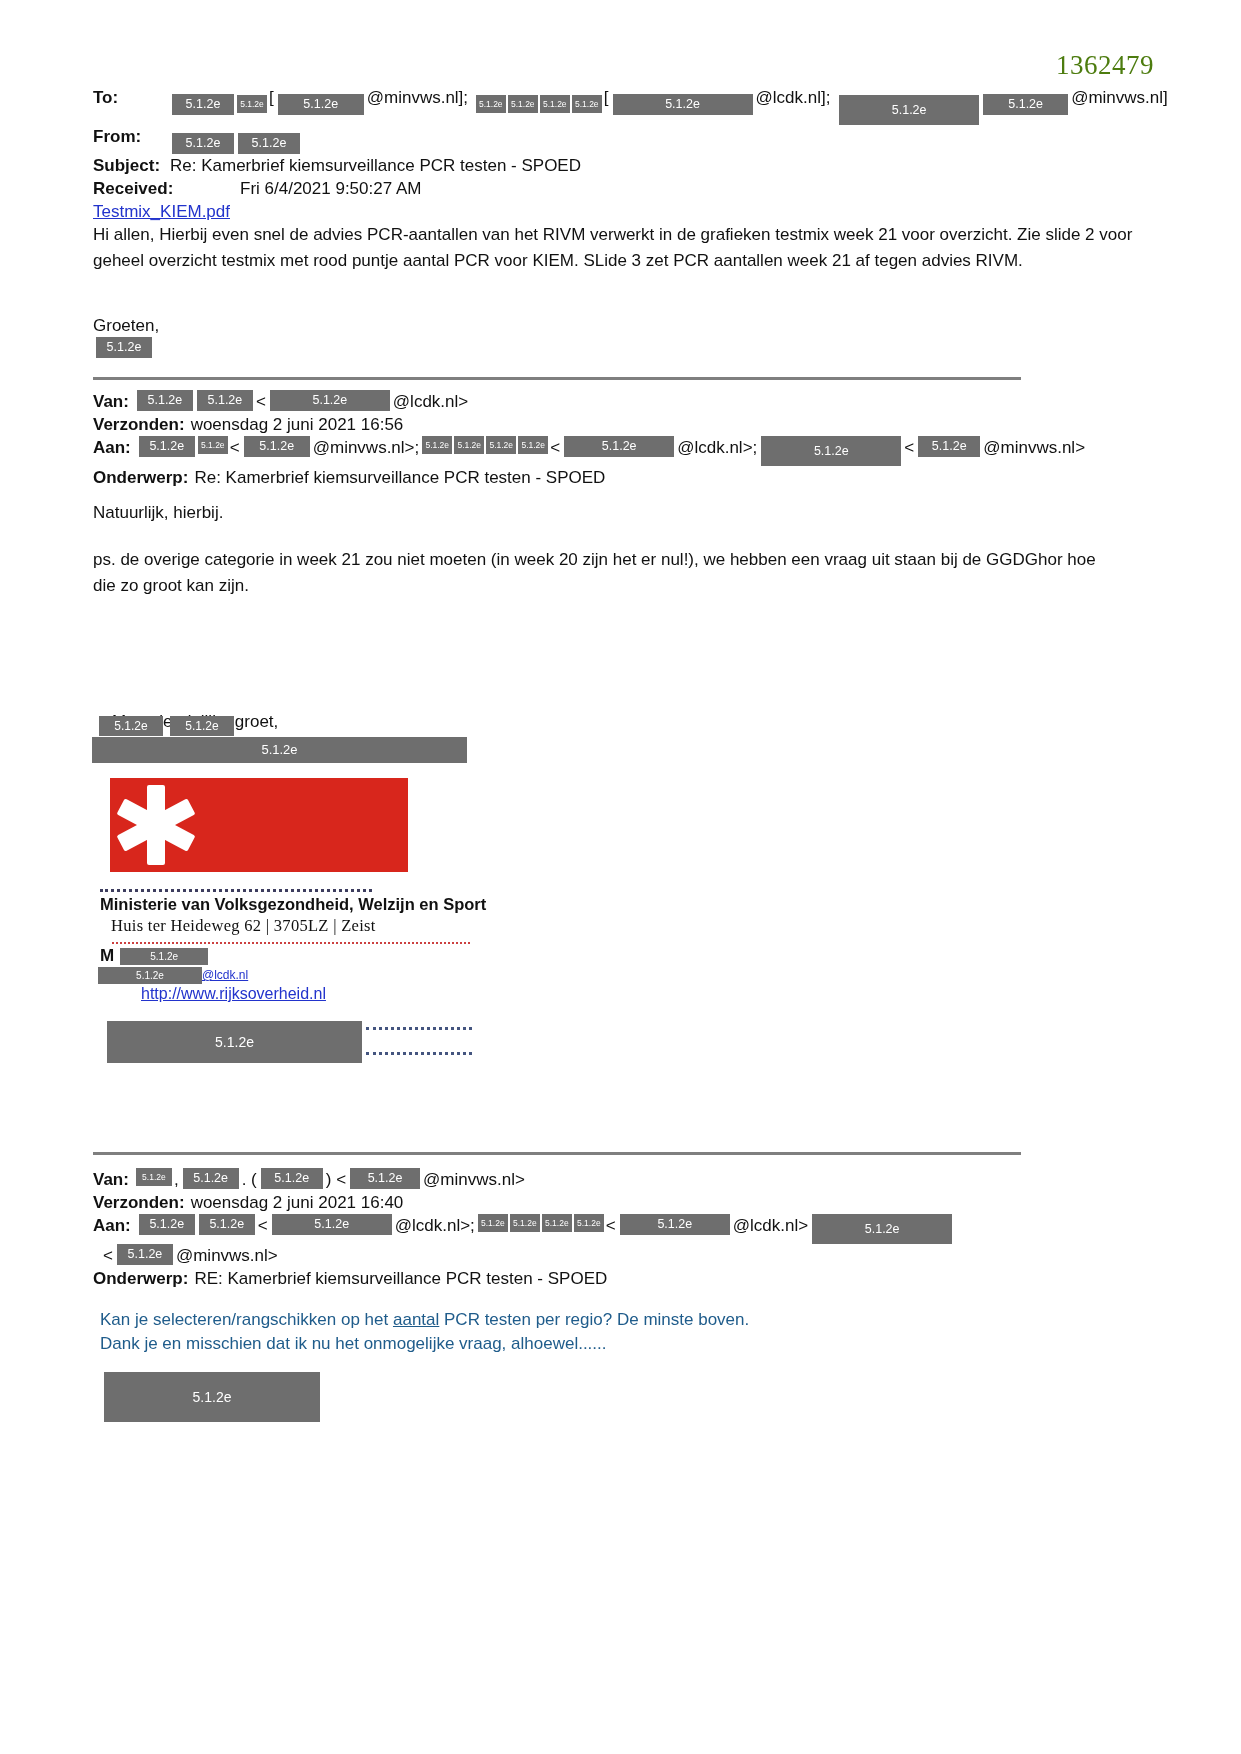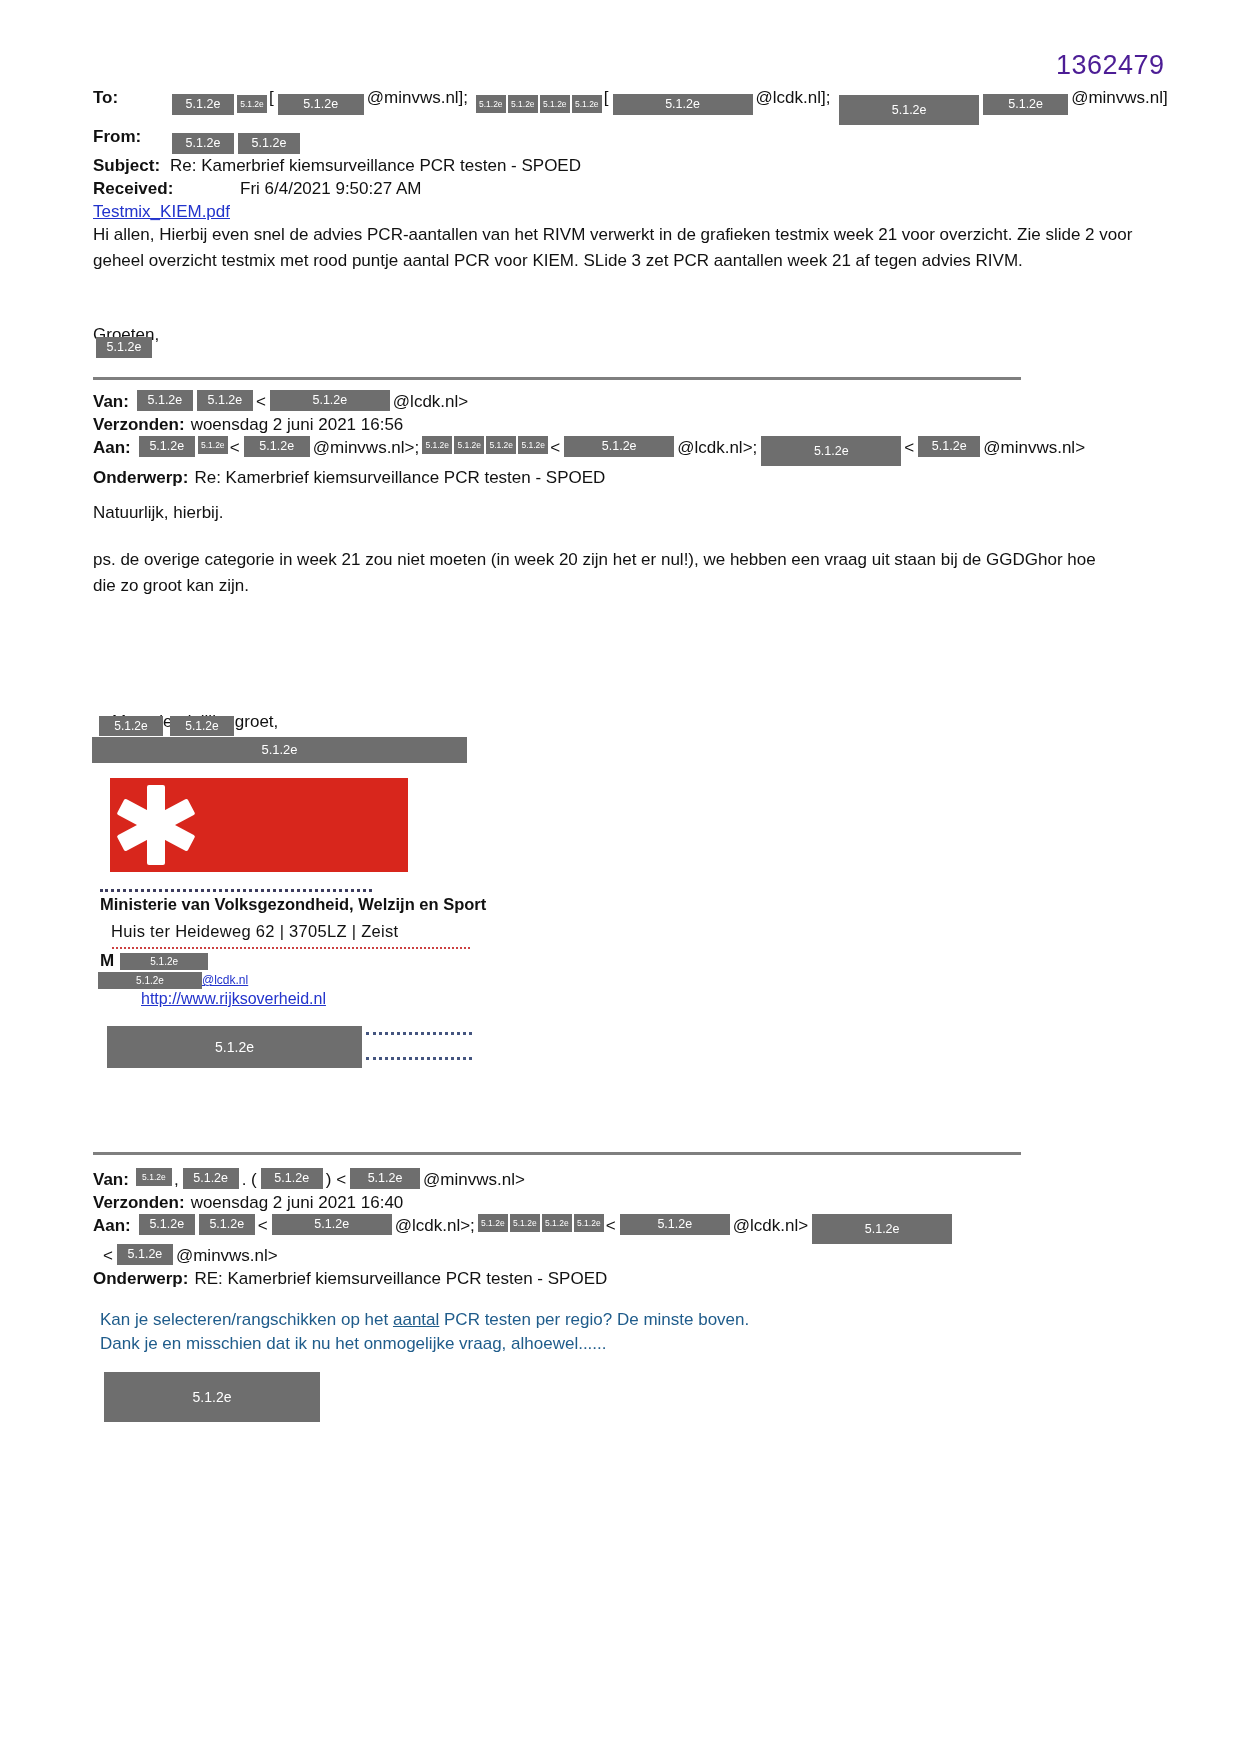--- a/index.html
+++ b/index.html
@@ -9,21 +9,21 @@
     width:1241px; height:1754px;
     margin:0 auto;
     background:#ffffff;
     font-family:"Liberation Sans", sans-serif;
     font-size:17px; color:#111;
     overflow:hidden;
   }
   .abs { position:absolute; }
 
   
-  .doc-number { top:50px; left:1056px; font-size:27px; color:#4c1d95; letter-spacing:0.5px; }
+  .doc-number { top:50px; left:1056px; font-size:27px; color:#4d7c0f; letter-spacing:0.5px;font-family:Liberation Serif, serif; }
 
   
   .hdr { left:93px; }
   .hrow { display:flex; align-items:flex-start; line-height:23px; white-space:nowrap; }
   .hlabel { font-weight:bold; width:77px; flex:none; }
   .hlabel.inline { width:auto; margin-right:6px; }
   .run { margin:0 2px 0 1px; }
 
   
   .rdx {
@@ -109,21 +109,21 @@
     <div class="hrow">
       <span class="hlabel">Received:</span>
       <span style="margin-left:70px;">Fri 6/4/2021 9:50:27 AM</span>
     </div>
     <div class="hrow">
       <span class="link">Testmix_KIEM.pdf</span>
     </div>
   </div>
 
   <div class="abs para" style="top:222px; left:93px; width:1048px;">Hi allen, Hierbij even snel de advies PCR-aantallen van het RIVM verwerkt in de grafieken testmix week 21 voor overzicht. Zie slide 2 voor geheel overzicht testmix met rood puntje aantal PCR voor KIEM. SLide 3 zet PCR aantallen week 21 af tegen advies RIVM.</div>
-  <div class="abs" style="top:316px; left:93px;margin-top:9px;">Groeten,</div>
+  <div class="abs" style="top:316px; left:93px;">Groeten,</div>
   <div class="abs" style="top:331px; left:96px;">
     <span class="rdx w56" style="margin:0;">5.1.2e</span>
   </div>
 
   <div class="abs divider" style="top:377px;"></div>
 
   <div class="abs hdr" style="top:390px;">
     <div class="hrow">
       <span class="hlabel inline">Van:</span>
       <span class="rdx w56">5.1.2e</span>
@@ -177,21 +177,21 @@
         <g transform="translate(46,47)" fill="#ffffff">
           <rect x="-9" y="-40" width="18" height="80" rx="2"></rect>
           <rect x="-9" y="-40" width="18" height="80" rx="2" transform="rotate(62)"></rect>
           <rect x="-9" y="-40" width="18" height="80" rx="2" transform="rotate(-62)"></rect>
         </g>
       </svg>
     </div>
 
     <div class="dots-dark" style="margin-top:17px;"></div>
     <div class="sig-bold" style="margin-top:3px;">Ministerie van Volksgezondheid, Welzijn en Sport</div>
-    <div class="sig-addr" style="margin-top:8px;">Huis ter Heideweg 62 | 3705LZ | Zeist</div>
+    <div class="sig-addr" style="margin-top:2px;font-family:Liberation Serif, serif;">Huis ter Heideweg 62 | 3705LZ | Zeist</div>
     <div class="dots-red" style="margin-top:6px;"></div>
 
     <div class="sig-row" style="margin-top:3px;">
       <span style="font-weight:bold; margin-right:6px;">M</span>
       <span class="rdx-m">5.1.2e</span>
     </div>
     <div class="sig-row" style="margin-top:1px; margin-left:6px;">
       <span class="rdx-mail">5.1.2e</span>
       <span class="link" style="font-size:12px;">@lcdk.nl</span>
     </div>

